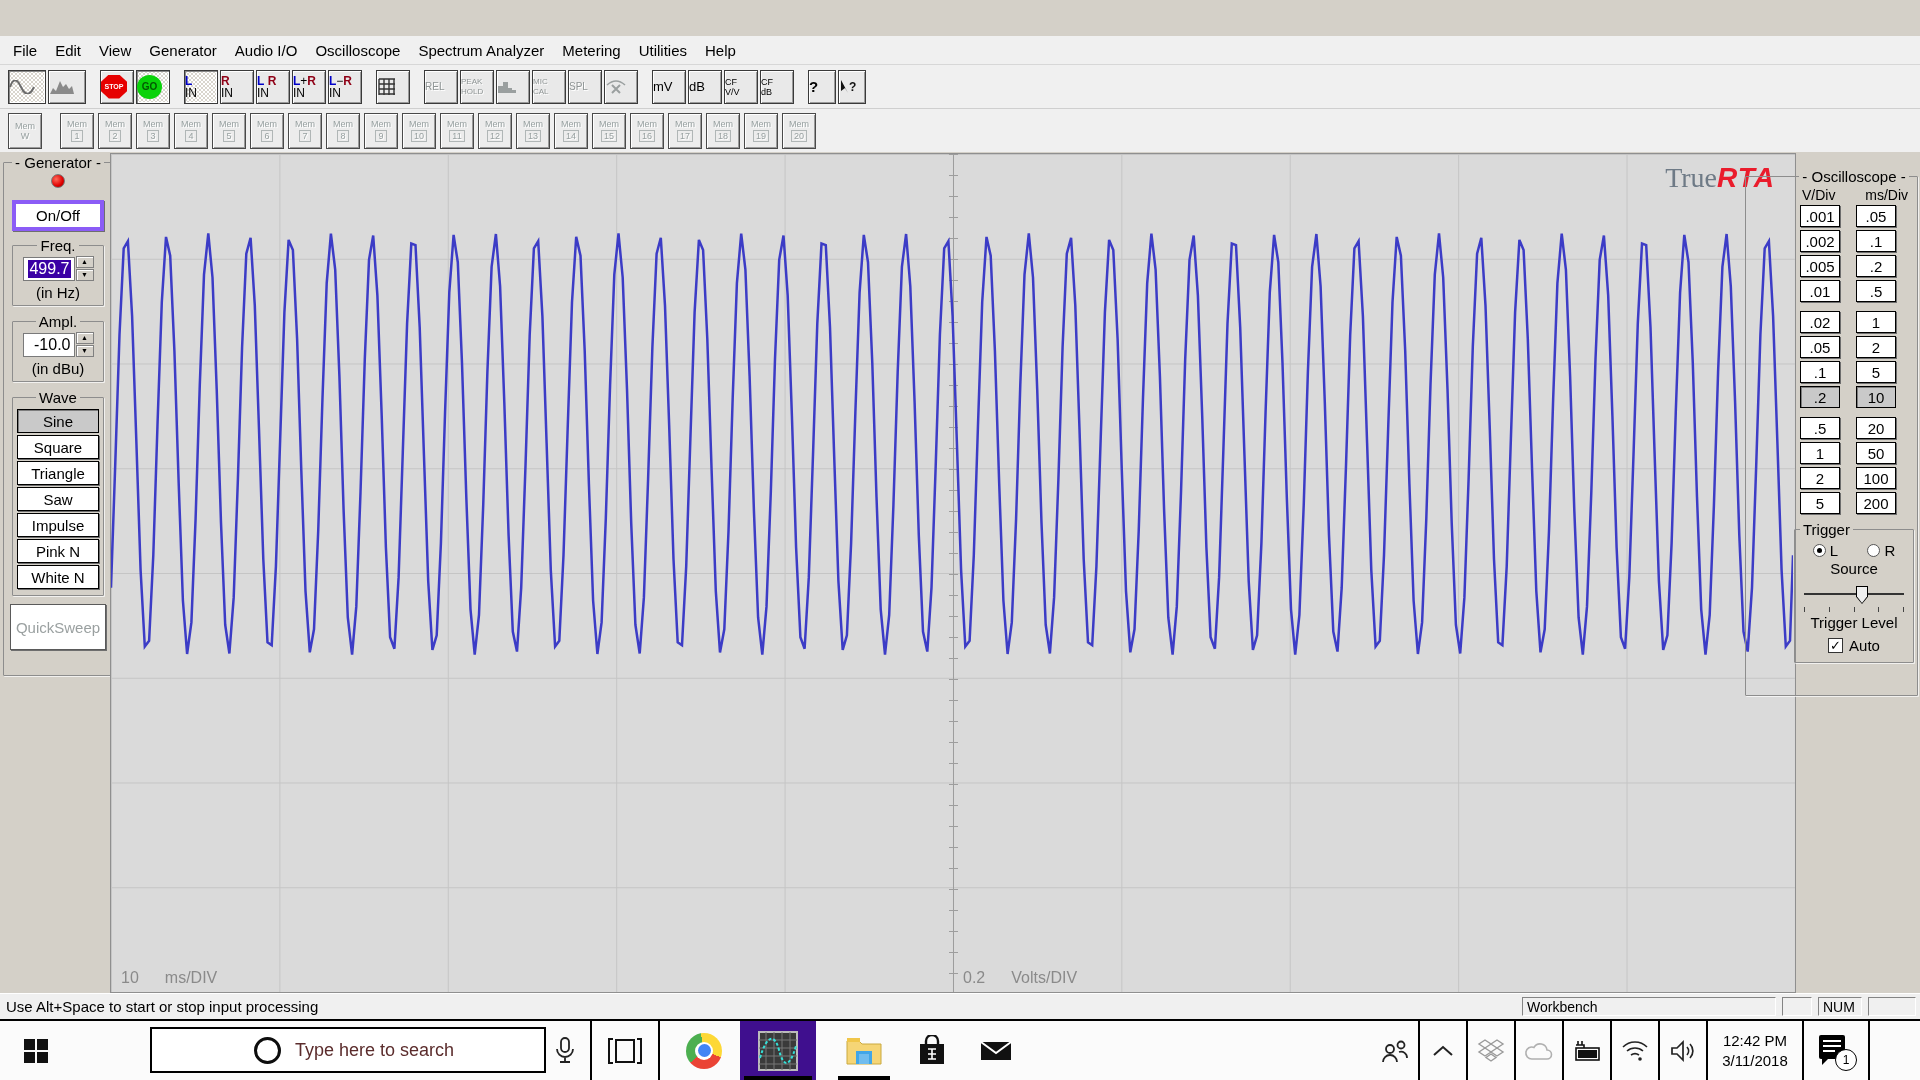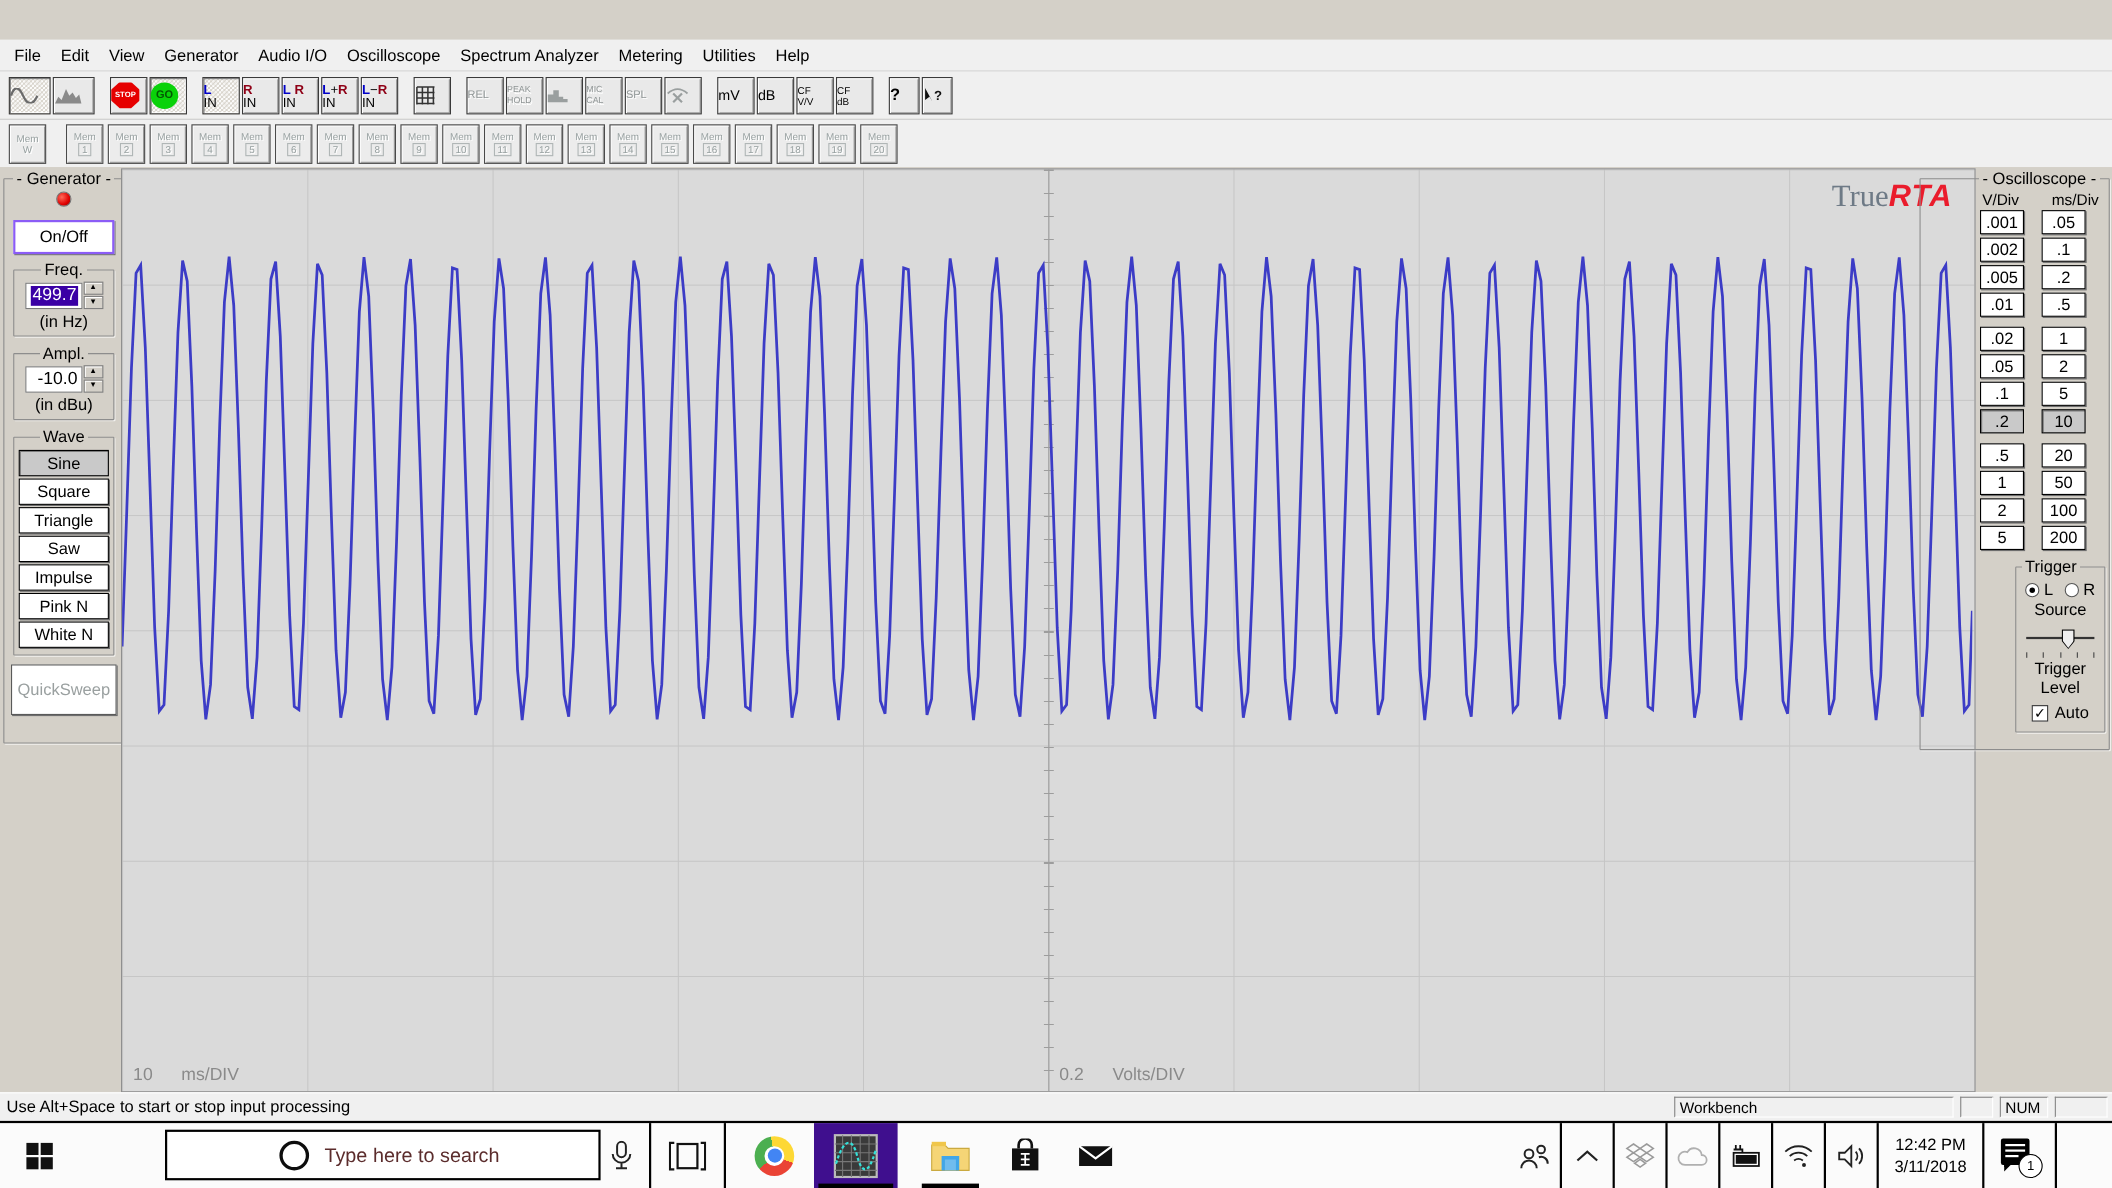--- a/index.html
+++ b/index.html
@@ -65,21 +65,21 @@
   fieldset{border:1px solid #8d8d8d;border-radius:1px;margin:0;padding:2px 3px 4px;
            box-shadow:1px 1px 0 rgba(255,255,255,.7);}
   legend{font-size:15px;padding:0 3px;margin:0 auto;text-align:center;}
 
   
   .gen-panel{position:absolute;left:3px;top:2px;width:102px;height:514px;}
   .gen-led{width:12px;height:12px;border-radius:50%;margin:1px auto 3px;
            background:radial-gradient(circle at 35% 35%, #ff6a5a, #e00000 60%, #8c0000);border:1px solid #777;}
   .btn3d{background:#fff;border:1px solid #000;box-shadow:1px 1px 0 #6e6e6e;
          font-size:15px;display:flex;align-items:center;justify-content:center;box-sizing:border-box;}
-  .onoff{width:92px;height:31px;margin:12px auto 6px;border:2px solid #8b5cf6;}
+  .onoff{width:92px;height:31px;margin:12px auto 6px;border:4px solid #8b5cf6;}
   .num-group{width:92px;margin:0 auto 7px;box-sizing:border-box;}
   .num-row{display:flex;align-items:center;justify-content:center;gap:1px;}
   .num-input{width:52px;height:24px;border:1px solid #7a7a7a;background:#fff;font-size:16px;
              display:flex;align-items:center;justify-content:flex-end;padding-right:3px;box-sizing:border-box;}
   .num-input .sel{background:#3a00a5;color:#fff;padding:0 1px;}
   .spin{display:flex;flex-direction:column;gap:1px;}
   .spin-btn{width:18px;height:12px;background:#d4d0c8;border:1px solid #808080;box-shadow:inset 1px 1px 0 #fff;
             font-size:7px;line-height:9px;text-align:center;color:#000;box-sizing:border-box;}
   .unit-label{font-size:15px;text-align:center;margin-top:3px;}
   .wave-group{width:92px;margin:0 auto 8px;box-sizing:border-box;}
@@ -99,28 +99,28 @@
         background-image:repeating-linear-gradient(to bottom,#9d9d9d 0 1px,transparent 1px 21px);}
   .wave-svg{position:absolute;inset:0;}
   .plot-logo{position:absolute;right:20px;top:8px;font-size:28px;}
   .logo-true{font-family:"Liberation Serif",serif;color:#6e7a86;}
   .logo-rta{font-style:italic;font-weight:bold;color:#ea1c2c;letter-spacing:1px;}
   .axis-label{position:absolute;bottom:5px;font-size:16px;color:#8a8a8a;display:flex;gap:26px;}
   .axis-x{left:10px;}
   .axis-y{left:calc(50% + 10px);}
 
   
-  .scope-panel{position:absolute;right:2px;top:2px;width:120px;height:520px;padding-left:48px;}
+  .scope-panel{position:absolute;right:2px;top:16px;width:120px;height:520px;padding-left:48px;}
   .scope-head{display:flex;justify-content:space-between;font-size:14px;padding:0 6px 2px 8px;}
   .scope-cols{display:flex;gap:16px;padding-left:6px;}
   .scope-col{display:flex;flex-direction:column;}
   .scale-btn{width:40px;height:22px;margin-bottom:3px;font-size:15px;}
   .scale-btn.selected{background:#c9c9c9;box-shadow:inset 1px 1px 0 #7d7d7d;}
   .scale-btn.gap{margin-top:6px;}
-  .trigger-box{margin-top:4px;margin-left:38px;}
+  .trigger-box{margin-top:4px;}
   .trigger-box legend{margin:0;text-align:left;}
   .radio-row{display:flex;justify-content:space-around;font-size:15px;margin-top:2px;}
   .radio{display:flex;align-items:center;gap:4px;}
   .radio-circ{width:13px;height:13px;border-radius:50%;border:1px solid #555;background:#fff;
               display:flex;align-items:center;justify-content:center;box-sizing:border-box;}
   .radio-dot{width:5px;height:5px;border-radius:50%;background:#000;}
   .src-label{text-align:center;font-size:15px;margin:1px 0 8px;}
   .slider{position:relative;height:20px;margin:0 6px;}
   .slider-track{position:absolute;left:0;right:0;top:8px;height:2px;background:#333;}
   .slider-thumb{position:absolute;left:52%;top:1px;width:12px;height:18px;background:#000;

